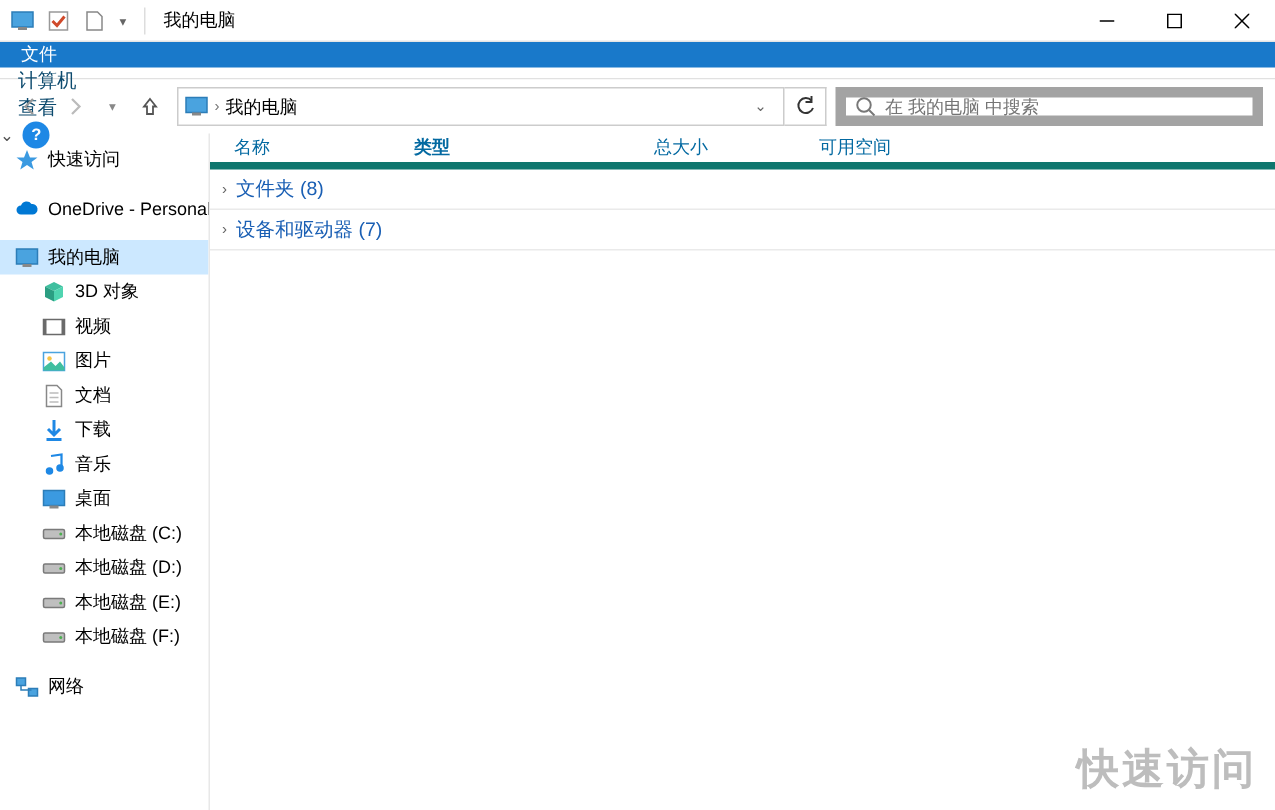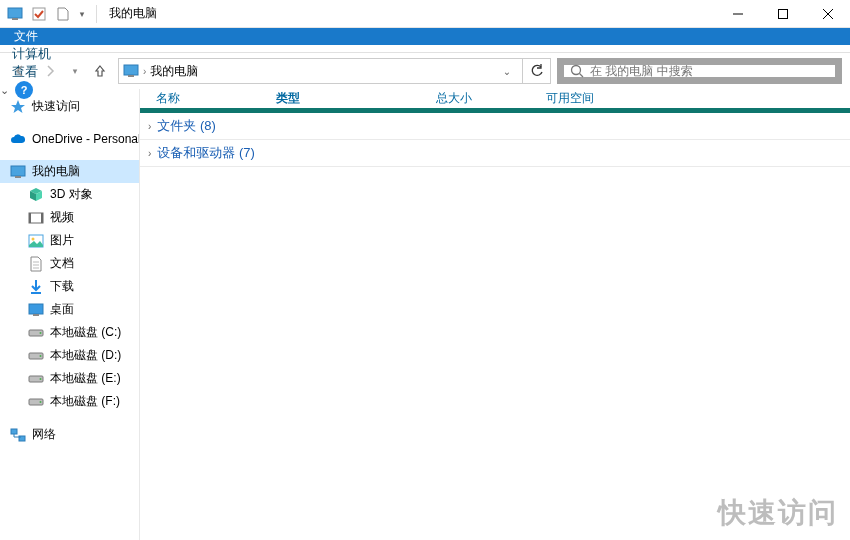--- a/index.html
+++ b/index.html
@@ -240,20 +240,30 @@
           <span class="icon">
             <svg width="14" height="16" viewBox="0 0 14 16">
               <path d="M7 1 V10 M3 7 L7 11 L11 7" fill="none" stroke="#1e88e5" stroke-width="2"></path>
               <line x1="2" y1="14" x2="12" y2="14" stroke="#1e88e5" stroke-width="2"></line>
             </svg>
           </span>
           <span>下载</span>
         </div>
         <div class="side-item" style="padding-left: 28px;">
           <span class="icon">
+            <svg width="14" height="16" viewBox="0 0 14 16">
+              <path d="M5 2 L12 1 V10" fill="none" stroke="#1e88e5" stroke-width="1.5"></path>
+              <circle cx="4" cy="12" r="2.5" fill="#1e88e5"></circle>
+              <circle cx="11" cy="10" r="2.5" fill="#1e88e5"></circle>
+            </svg>
+          </span>
+          <span>音乐</span>
+        </div>
+        <div class="side-item" style="padding-left: 28px;">
+          <span class="icon">
             <svg width="16" height="14" viewBox="0 0 16 14">
               <rect x="1" y="1" width="14" height="10" fill="#3b9ae1" stroke="#2c7db8"></rect>
               <rect x="5" y="11" width="6" height="2" fill="#888"></rect>
             </svg>
           </span>
           <span>桌面</span>
         </div>
         <div class="side-item" style="padding-left: 28px;">
           <span class="icon">
             <svg width="16" height="12" viewBox="0 0 16 12">

